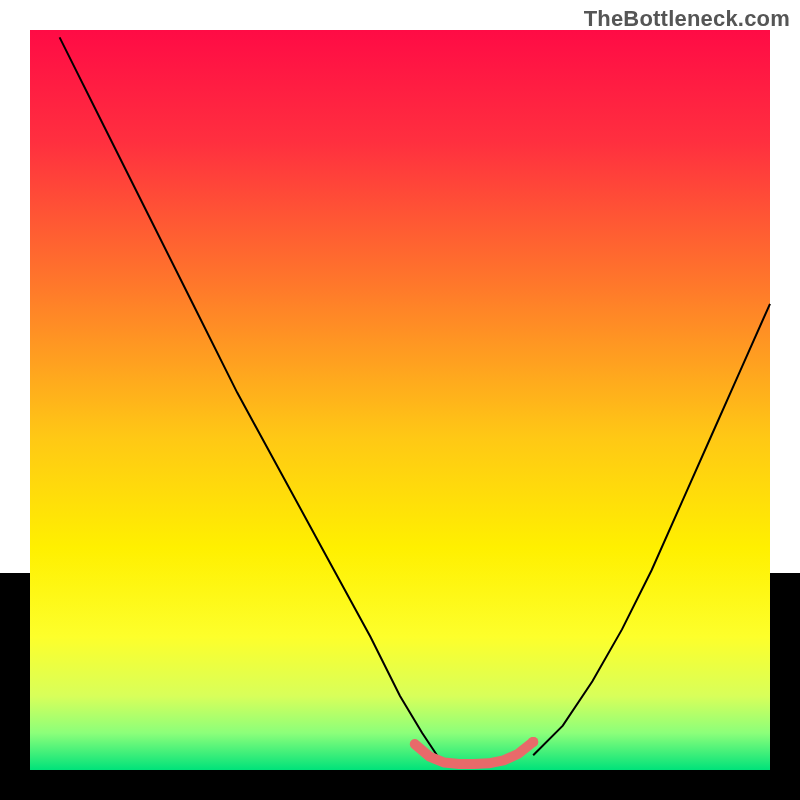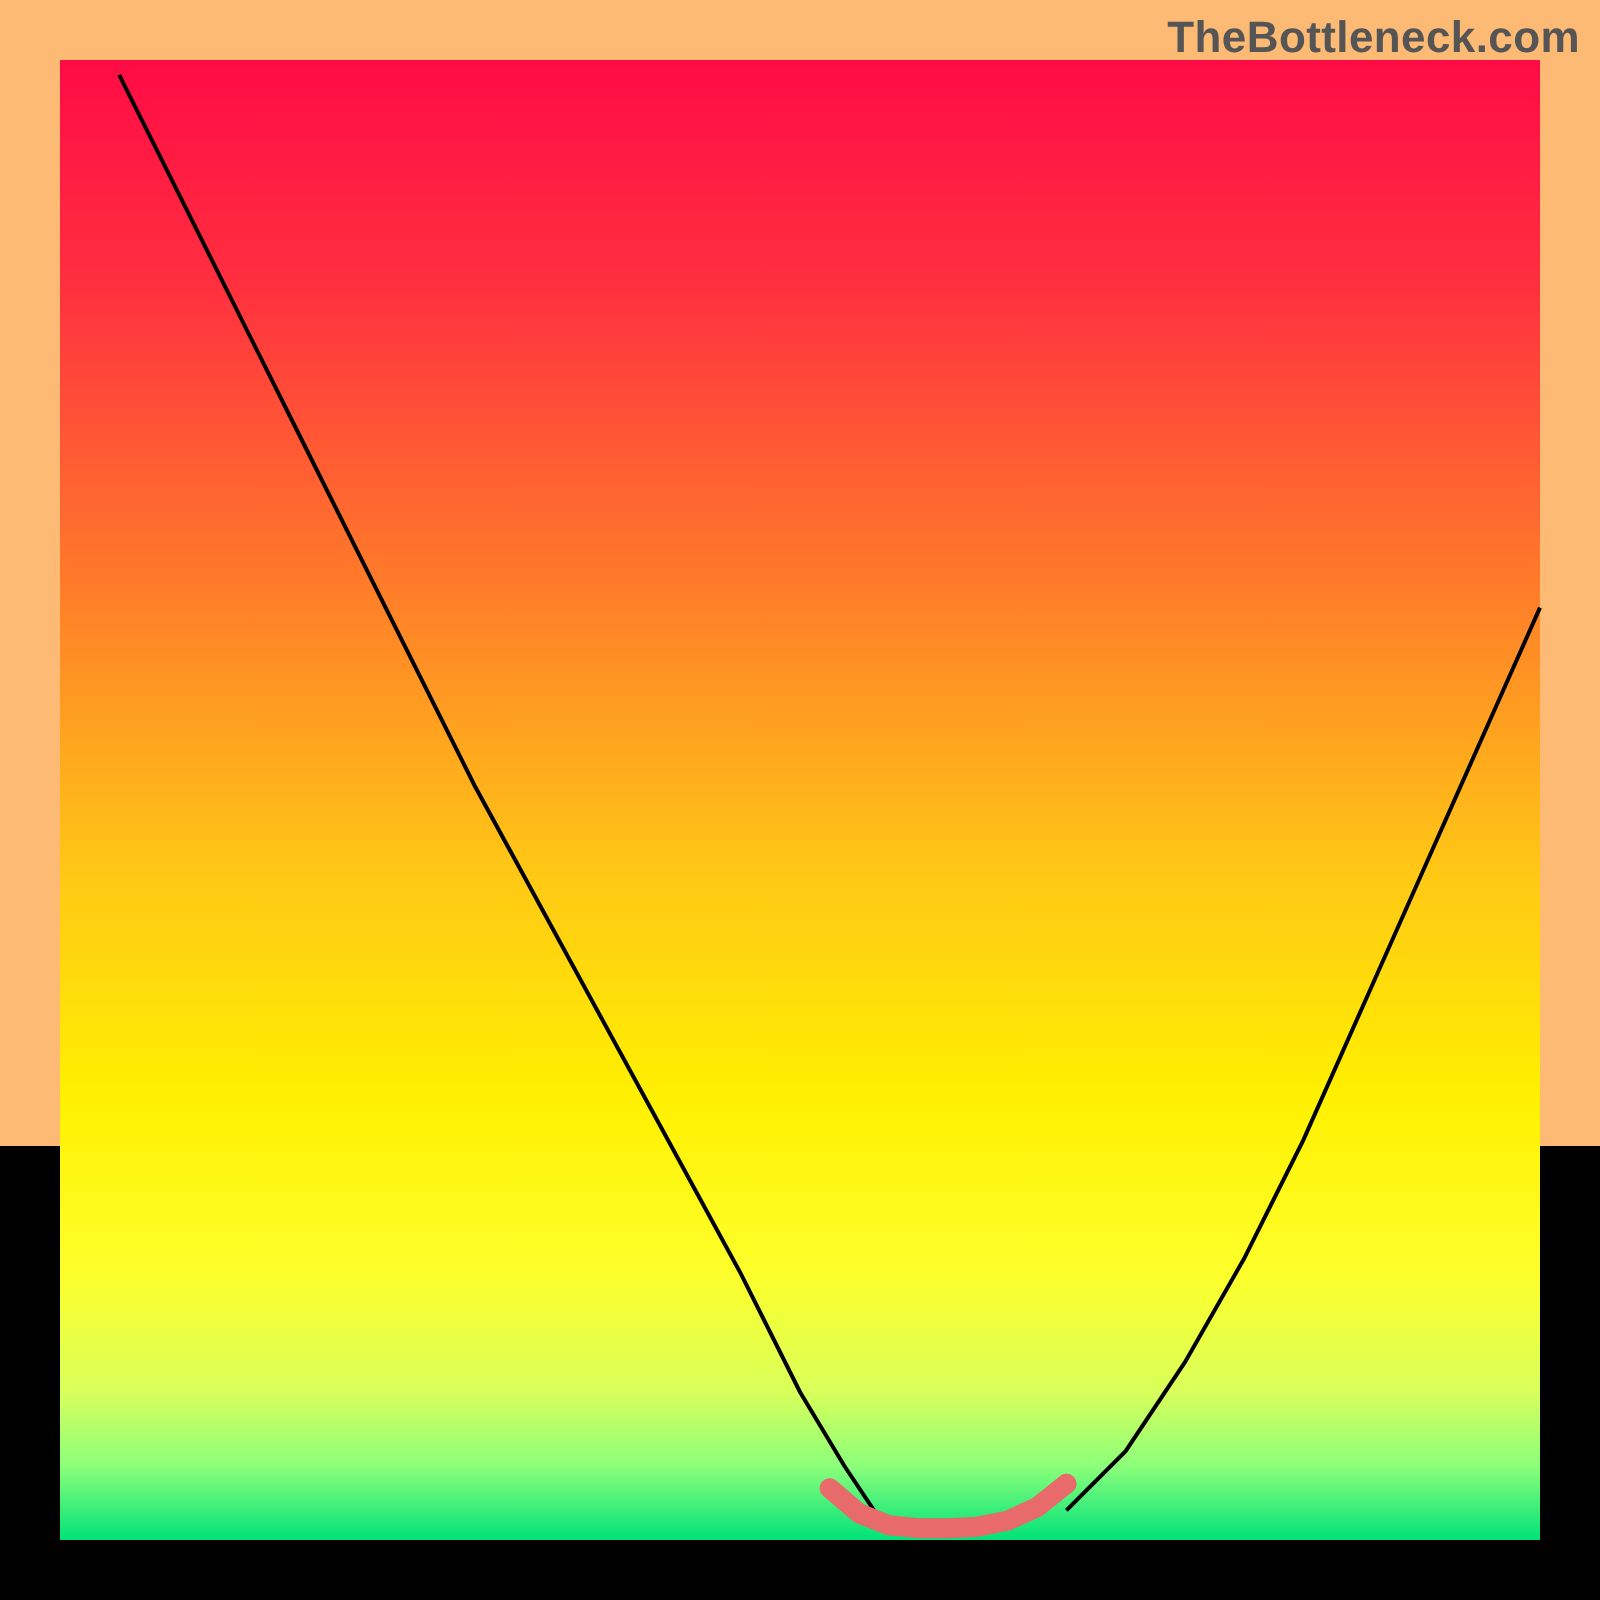--- a/index.html
+++ b/index.html
@@ -8,21 +8,21 @@
     width: 800px;
     height: 800px;
     background: #000;
     overflow: hidden;
     font-family: Arial, Helvetica, sans-serif;
   }
   .frame {
     position: relative;
     width: 800px;
     height: 573px;
-    background: #fdba74;
+    background: #ffffff;
   }
   .watermark {
     position: absolute;
     top: 6px;
     right: 10px;
     color: #555;
     font-size: 22px;
     font-weight: 600;
     letter-spacing: 0.2px;
     z-index: 10;

